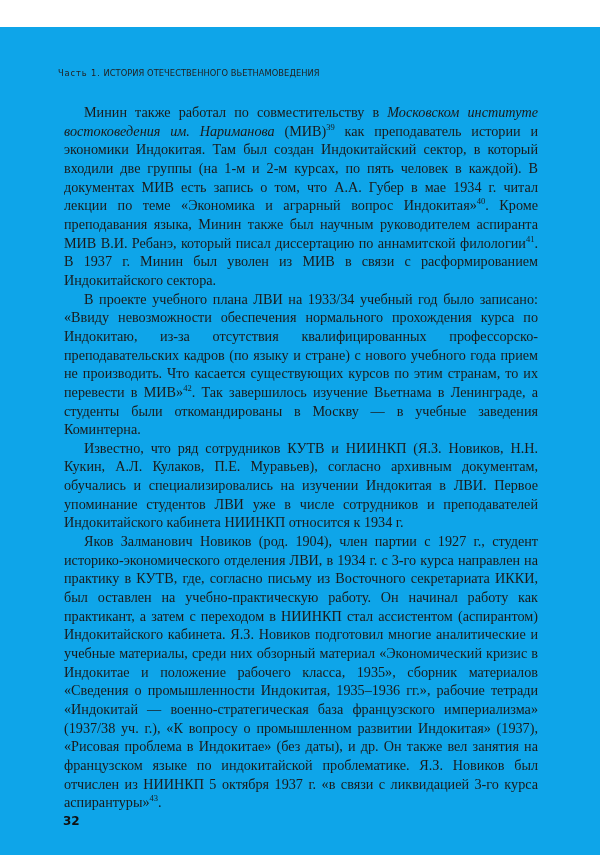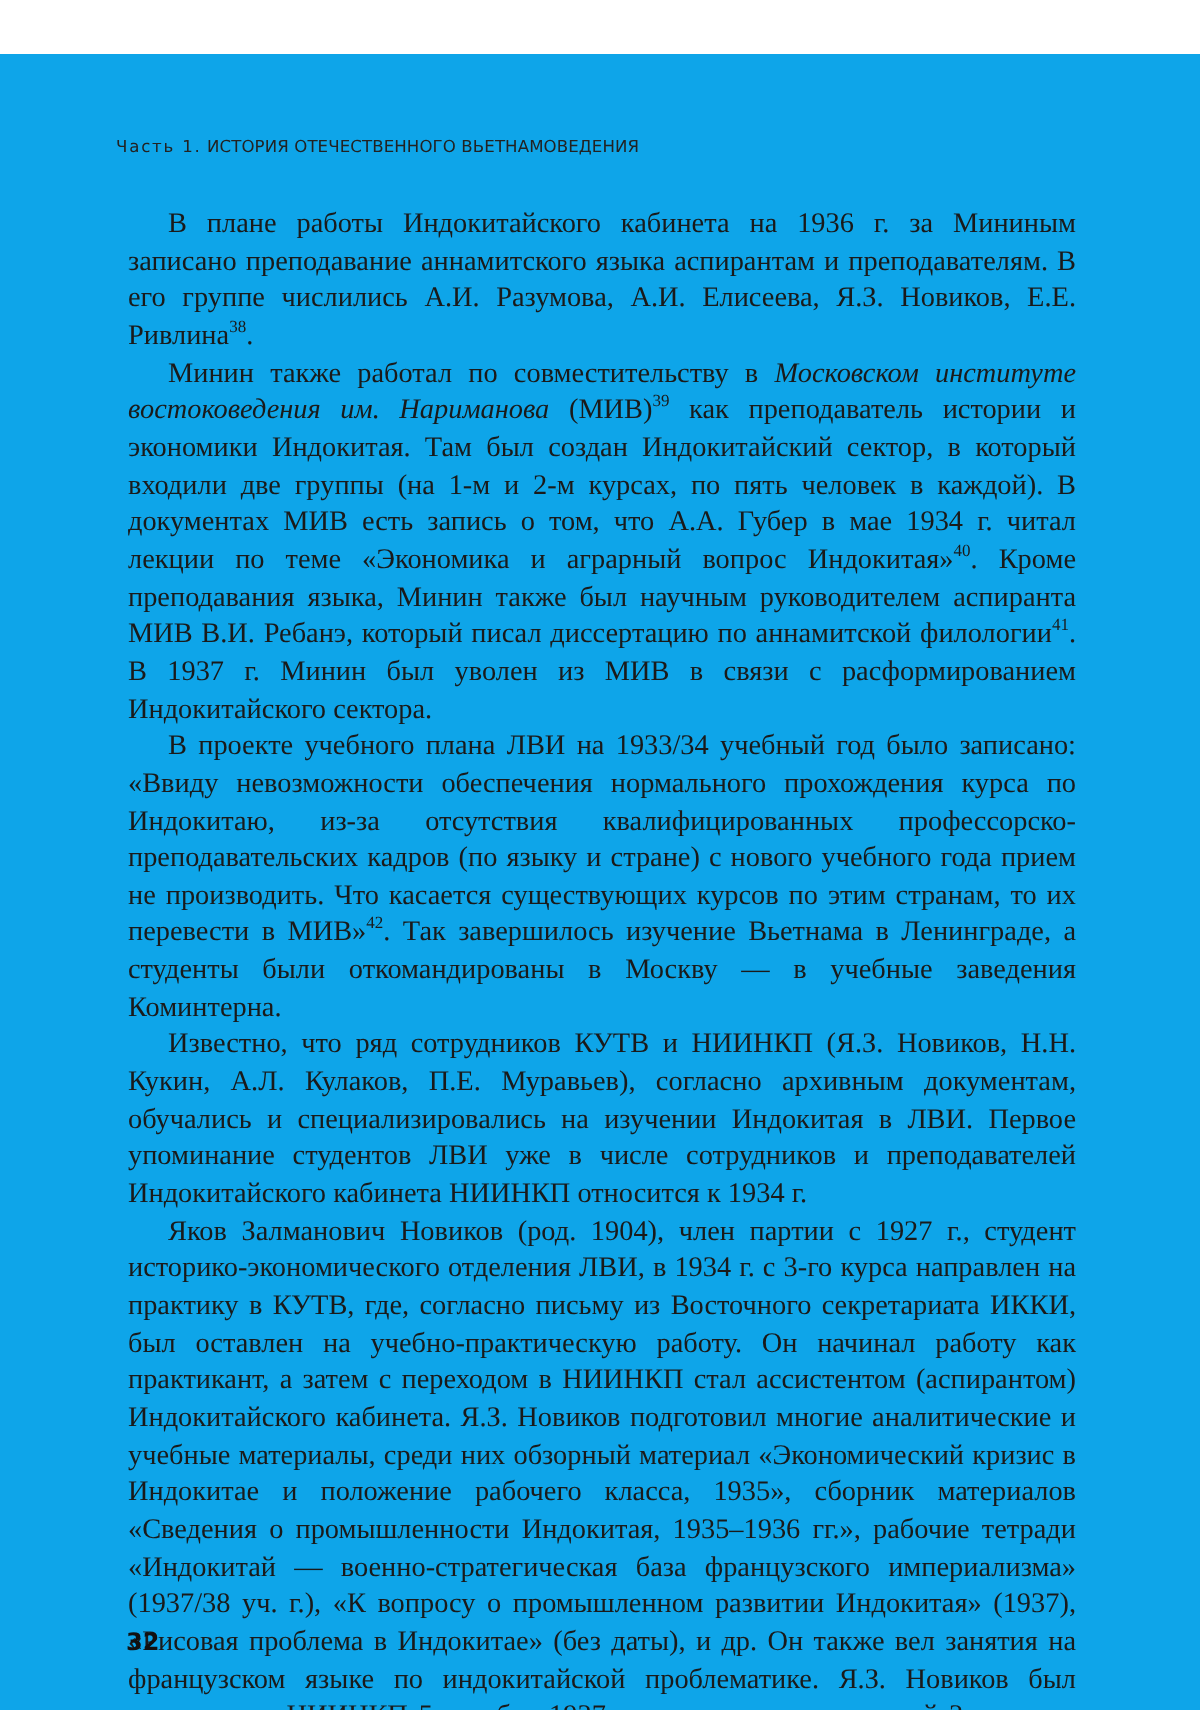--- a/index.html
+++ b/index.html
@@ -27,21 +27,20 @@
 </head>
 <body>
 
 <div class="page">
   <div class="running-header">
     <span class="part">Часть 1.</span>
     <span>ИСТОРИЯ ОТЕЧЕСТВЕННОГО ВЬЕТНАМОВЕДЕНИЯ</span>
   </div>
 
   <div class="body-text" id="body-text">
-      <p><span>В плане работы Индокитайского кабинета на 1936 г. за Мининым записано преподавание аннамитского языка аспирантам и преподавателям. В его группе числились А.И. Разумова, А.И. Елисеева, Я.З. Новиков, Е.Е. Ривлина</span><sup>38</sup><span>.</span></p>
       <p><span>Минин также работал по совместительству в </span><i>Московском институте востоковедения им. Нариманова</i><span> (МИВ)</span><sup>39</sup><span> как преподаватель истории и экономики Индокитая. Там был создан Индокитайский сектор, в который входили две группы (на 1-м и 2-м курсах, по пять человек в каждой). В документах МИВ есть запись о том, что А.А. Губер в мае 1934 г. читал лекции по теме «Экономика и аграрный вопрос Индокитая»</span><sup>40</sup><span>. Кроме преподавания языка, Минин также был научным руководителем аспиранта МИВ В.И. Ребанэ, который писал диссертацию по аннамитской филологии</span><sup>41</sup><span>. В 1937 г. Минин был уволен из МИВ в связи с расформированием Индокитайского сектора.</span></p>
       <p><span>В проекте учебного плана ЛВИ на 1933/34 учебный год было записано: «Ввиду невозможности обеспечения нормального прохождения курса по Индокитаю, из-за отсутствия квалифицированных профессорско-преподавательских кадров (по языку и стране) с нового учебного года прием не производить. Что касается существующих курсов по этим странам, то их перевести в МИВ»</span><sup>42</sup><span>. Так завершилось изучение Вьетнама в Ленинграде, а студенты были откомандированы в Москву — в учебные заведения Коминтерна.</span></p>
       <p><span>Известно, что ряд сотрудников КУТВ и НИИНКП (Я.З. Новиков, Н.Н. Кукин, А.Л. Кулаков, П.Е. Муравьев), согласно архивным документам, обучались и специализировались на изучении Индокитая в ЛВИ. Первое упоминание студентов ЛВИ уже в числе сотрудников и преподавателей Индокитайского кабинета НИИНКП относится к 1934 г.</span></p>
       <p><span>Яков Залманович Новиков (род. 1904), член партии с 1927 г., студент историко-экономического отделения ЛВИ, в 1934 г. с 3-го курса направлен на практику в КУТВ, где, согласно письму из Восточного секретариата ИККИ, был оставлен на учебно-практическую работу. Он начинал работу как практикант, а затем с переходом в НИИНКП стал ассистентом (аспирантом) Индокитайского кабинета. Я.З. Новиков подготовил многие аналитические и учебные материалы, среди них обзорный материал «Экономический кризис в Индокитае и положение рабочего класса, 1935», сборник материалов «Сведения о промышленности Индокитая, 1935–1936 гг.», рабочие тетради «Индокитай — военно-стратегическая база французского империализма» (1937/38 уч. г.), «К вопросу о промышленном развитии Индокитая» (1937), «Рисовая проблема в Индокитае» (без даты), и др. Он также вел занятия на французском языке по индокитайской проблематике. Я.З. Новиков был отчислен из НИИНКП 5 октября 1937 г. «в связи с ликвидацией 3-го курса аспирантуры»</span><sup>43</sup><span>.</span></p>
     </div>
 
   <div class="page-number">32</div>
 </div>
 
 </body></html>

